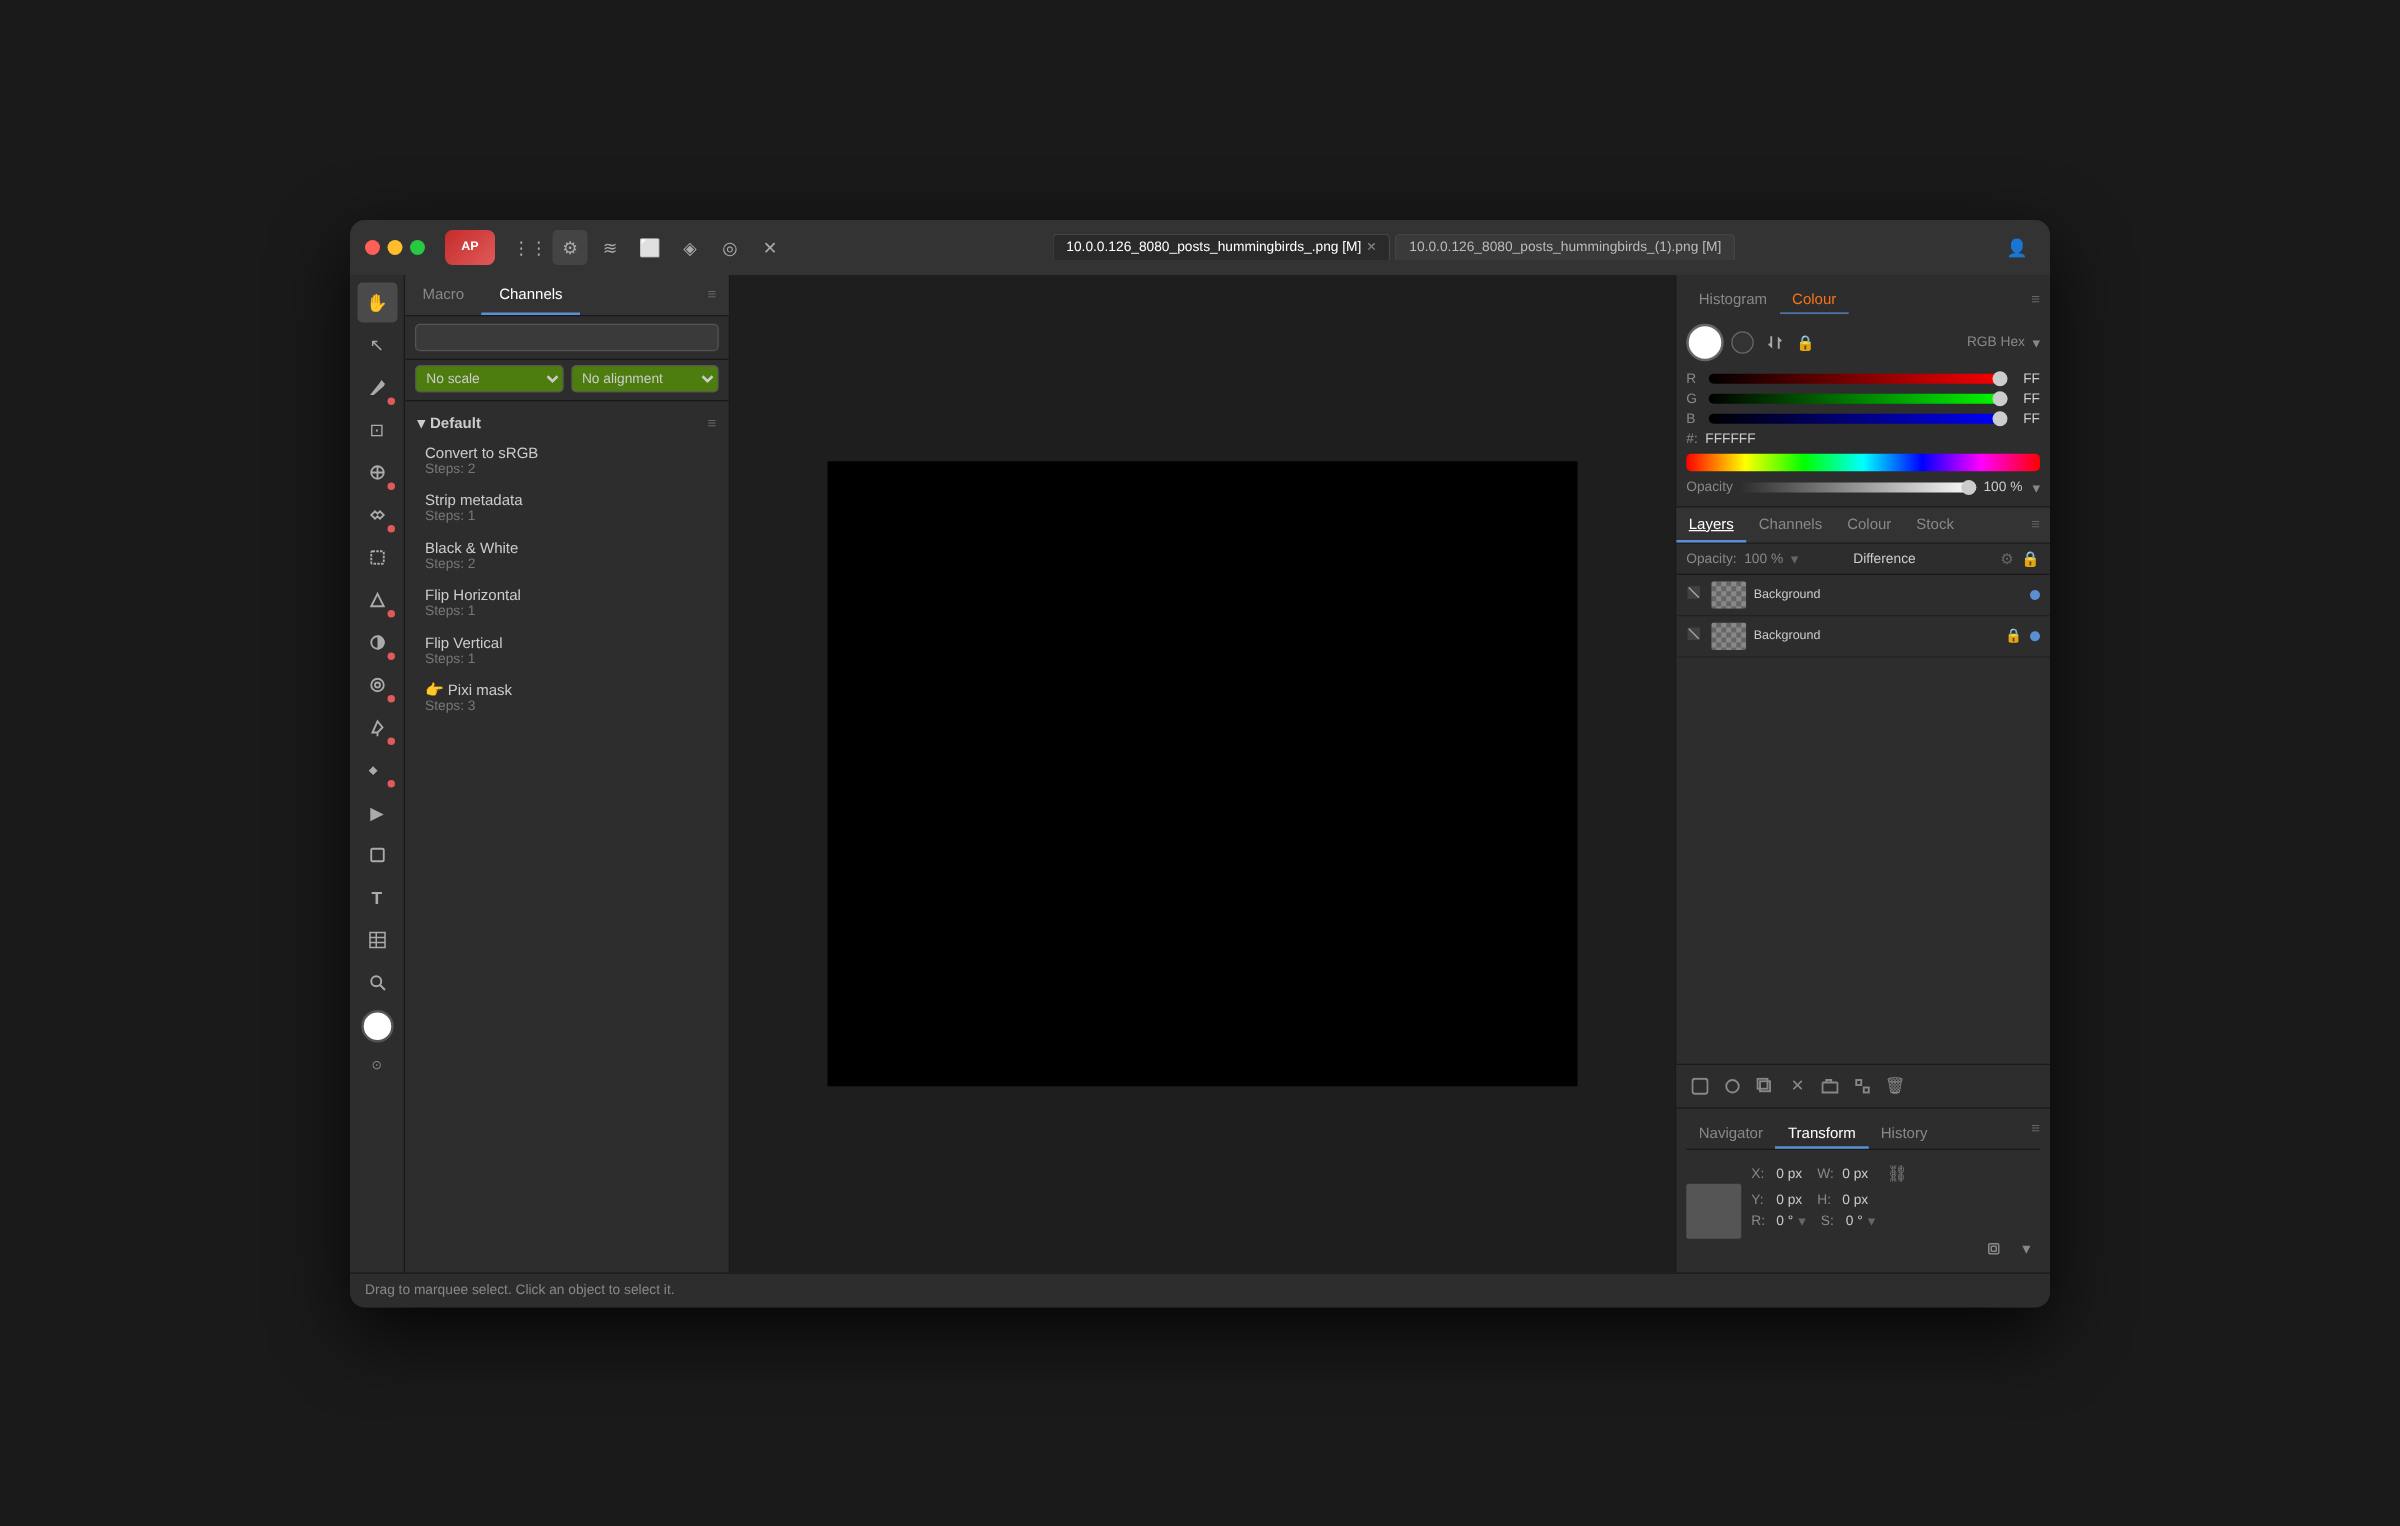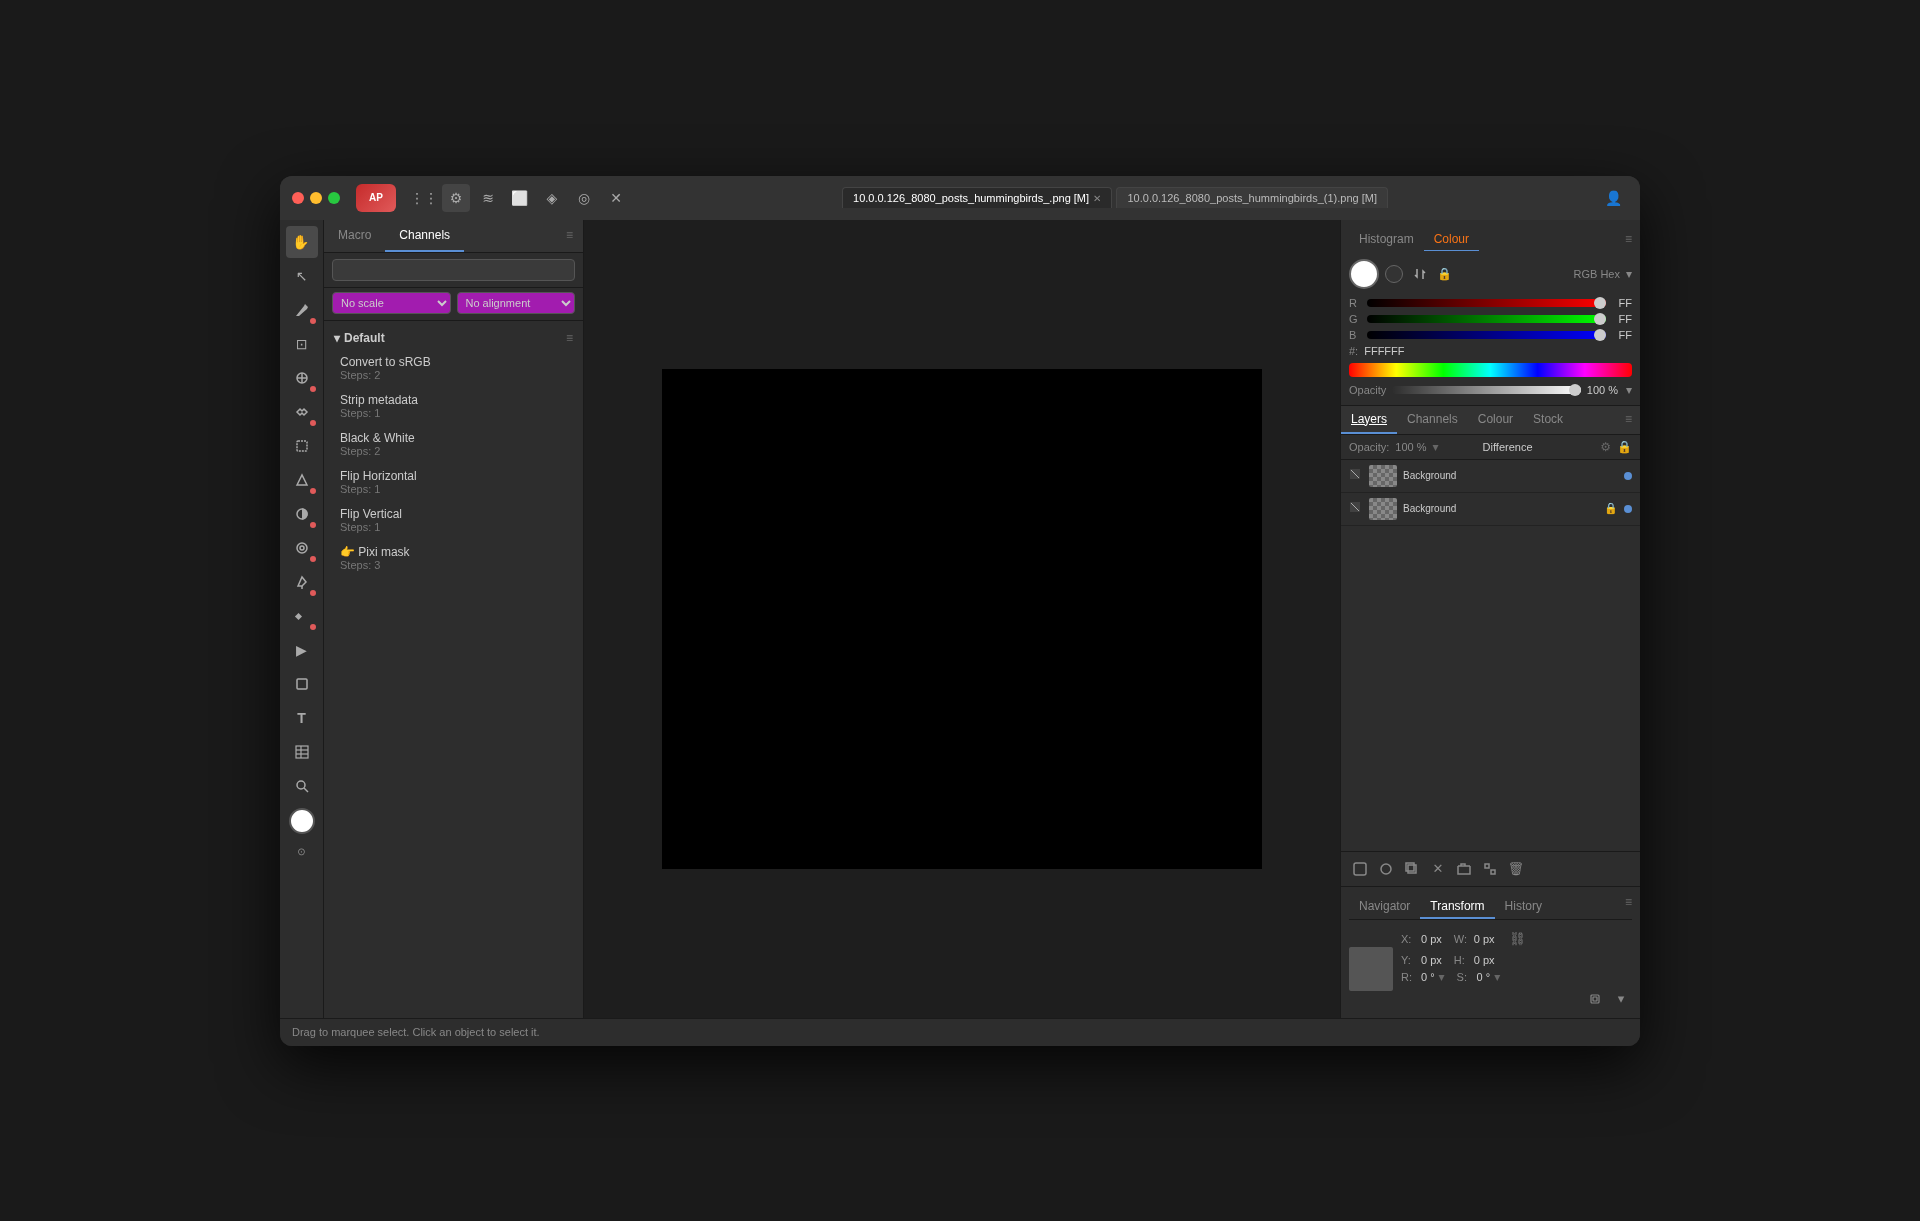--- a/index.html
+++ b/index.html
@@ -229,21 +229,21 @@
       outline: none;
     }
     .scale-row {
       display: flex;
       gap: 6px;
       padding: 4px 8px 6px;
       border-bottom: 1px solid #1a1a1a;
     }
     .scale-select {
       flex: 1;
-      background: #a21caf;
+      background: #4d7c0f;
       border: 1px solid #555;
       color: #ccc;
       font-size: 11px;
       padding: 3px 4px;
       border-radius: 4px;
     }
     .library-section {
       padding: 6px 8px;
     }
     .section-header {

